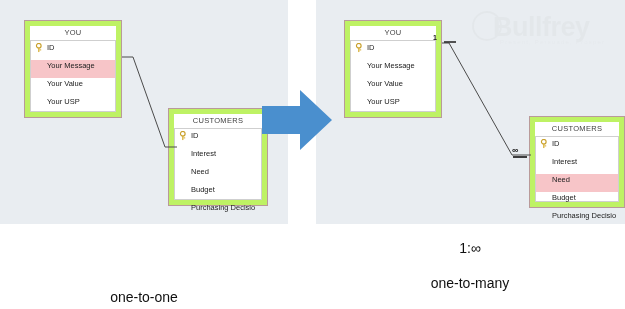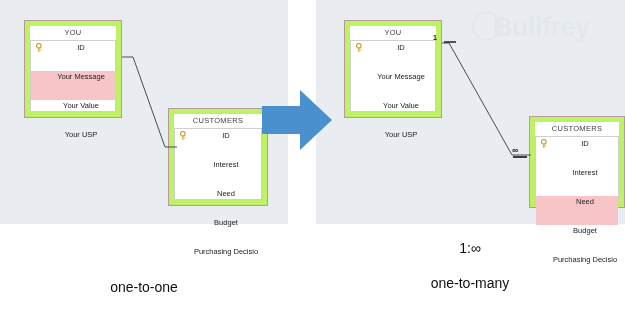--- a/index.html
+++ b/index.html
@@ -50,28 +50,27 @@
   }
   .tbl-body {
     border: 1px solid #cfcfcf;
     box-sizing: border-box;
     background: #ffffff;
     height: calc(100% - 14px);
     padding-top: 1px;
   }
   .fld {
     position: relative;
-    height: 29px;
+    height: 18px;
     line-height: 12px;
     font-size: 7.5px;
     color: #222222;
     padding-left: 16px;
     white-space: nowrap;
     overflow: hidden;
-    text-align: center;
   }
   .fld.hl { background: #f7c5c8; }
   .keyicon {
     position: absolute;
     left: 4px;
     top: 1px;
     width: 9px;
     height: 10px;
     display: block;
   }
@@ -287,18 +286,18 @@
     <line x1="513" y1="157" x2="527" y2="157" stroke="#2a2a2a" stroke-width="1.8"></line>
   </svg>
 
   <div class="card" style="left:433px; top:34px;">1</div>
   <div class="card" style="left:512px; top:146px; font-size:9px;">∞</div>
 
   <svg id="arrow" viewBox="0 0 70 64">
     <polygon points="0,18 38,18 38,2 70,32 38,62 38,46 0,46" fill="#4a8fce"></polygon>
   </svg>
 
-  <div class="cap-name" style="left:44px; top:279px;">one-to-one</div>
+  <div class="cap-name" style="left:44px; top:289px;">one-to-one</div>
 
   <div class="cap-ratio" style="left:400px; top:240px;">1:∞</div>
   <div class="cap-name" style="left:370px; top:275px;">one-to-many</div>
 
 </div>
 
 </body></html>

